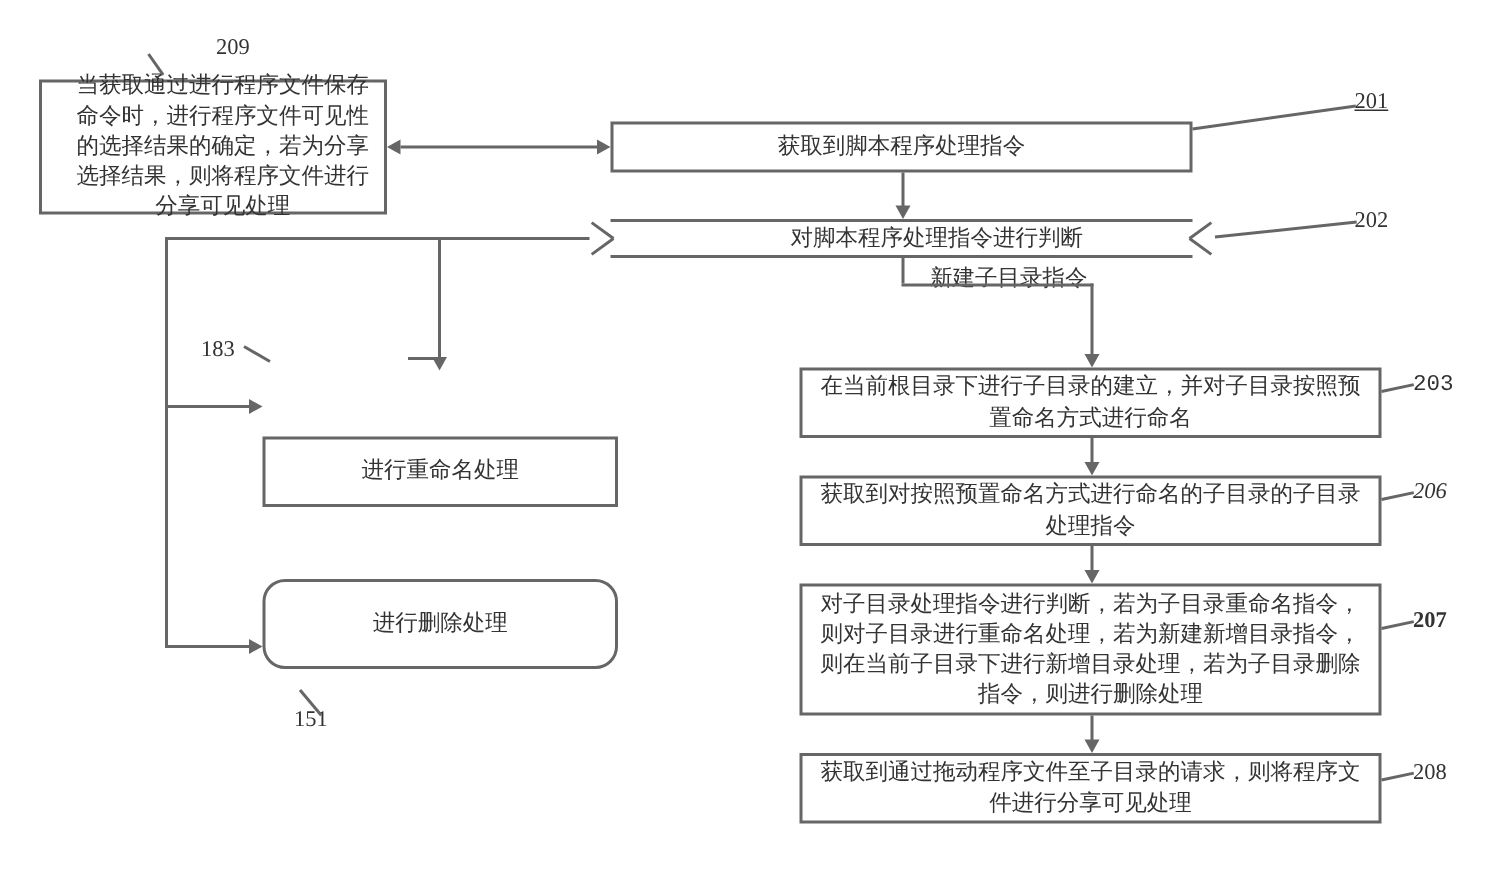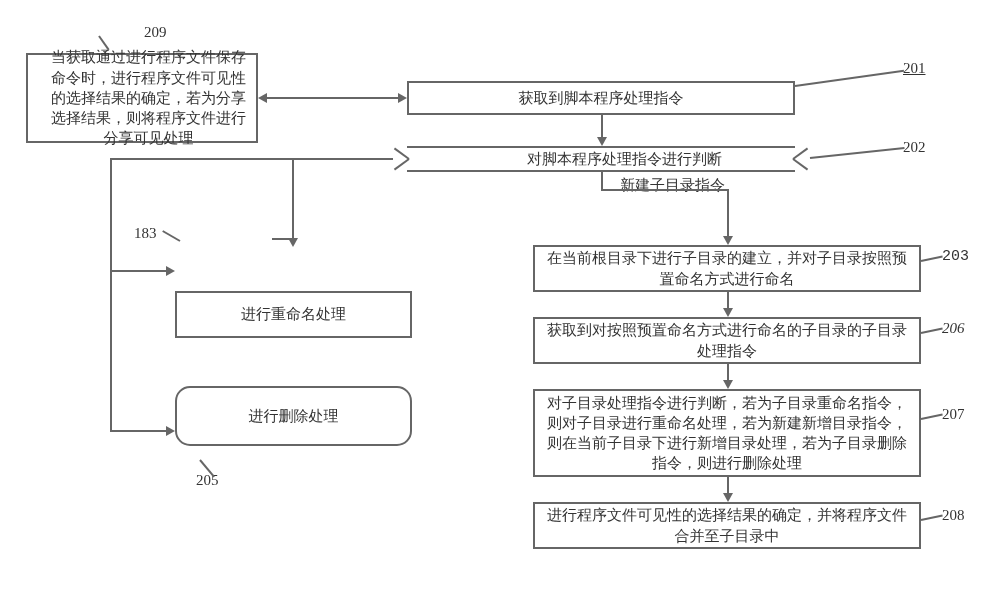--- a/index.html
+++ b/index.html
@@ -117,21 +117,21 @@
 
 <div class="box" style="left:175px; top:247px; width:237px; height:47px;margin-top:44px;">
   <span>进行重命名处理</span>
 </div>
 <div class="label" style="left:134px; top:225px;">183</div>
 <div class="line h" style="left:160px; top:240px; width:20px; transform:rotate(30deg); transform-origin:right;"></div>
 
 <div class="box" style="left:175px; top:386px; width:237px; height:60px;border-radius:15px;">
   <span>进行删除处理</span>
 </div>
-<div class="label" style="left:196px; top:472px;">205</div>
+<div class="label" style="left:196px; top:472px;">151</div>
 <div class="line h" style="left:200px; top:459px; width:22px; transform:rotate(50deg); transform-origin:left;"></div>
 
 <div class="box" style="left:533px; top:245px; width:388px; height:47px;">
   <span>在当前根目录下进行子目录的建立，并对子目录按照预置命名方式进行命名</span>
 </div>
 <div class="label" style="left:942px; top:248px;font-family:Liberation Mono, monospace;">203</div>
 <div class="line h" style="left:921px; top:260px; width:22px; transform:rotate(-12deg); transform-origin:left;"></div>
 
 <div class="line v" style="left:727px; top:292px; height:18px;"></div>
 <div class="arrowhead arrow-down" style="left:723px; top:308px;"></div>
@@ -141,23 +141,23 @@
 </div>
 <div class="label" style="left:942px; top:320px;font-style:italic;">206</div>
 <div class="line h" style="left:921px; top:332px; width:22px; transform:rotate(-12deg); transform-origin:left;"></div>
 
 <div class="line v" style="left:727px; top:364px; height:18px;"></div>
 <div class="arrowhead arrow-down" style="left:723px; top:380px;"></div>
 
 <div class="box" style="left:533px; top:389px; width:388px; height:88px;">
   <span>对子目录处理指令进行判断，若为子目录重命名指令，则对子目录进行重命名处理，若为新建新增目录指令，则在当前子目录下进行新增目录处理，若为子目录删除指令，则进行删除处理</span>
 </div>
-<div class="label" style="left:942px; top:406px;">207</div>
+<div class="label" style="left:942px; top:406px;font-weight:bold;">207</div>
 <div class="line h" style="left:921px; top:418px; width:22px; transform:rotate(-12deg); transform-origin:left;"></div>
 
 <div class="line v" style="left:727px; top:477px; height:18px;"></div>
 <div class="arrowhead arrow-down" style="left:723px; top:493px;"></div>
 
 <div class="box" style="left:533px; top:502px; width:388px; height:47px;">
-  <span>进行程序文件可见性的选择结果的确定，并将程序文件合并至子目录中</span>
+  <span>获取到通过拖动程序文件至子目录的请求，则将程序文件进行分享可见处理</span>
 </div>
 <div class="label" style="left:942px; top:507px;">208</div>
 <div class="line h" style="left:921px; top:519px; width:22px; transform:rotate(-12deg); transform-origin:left;"></div>
 
 </body></html>

